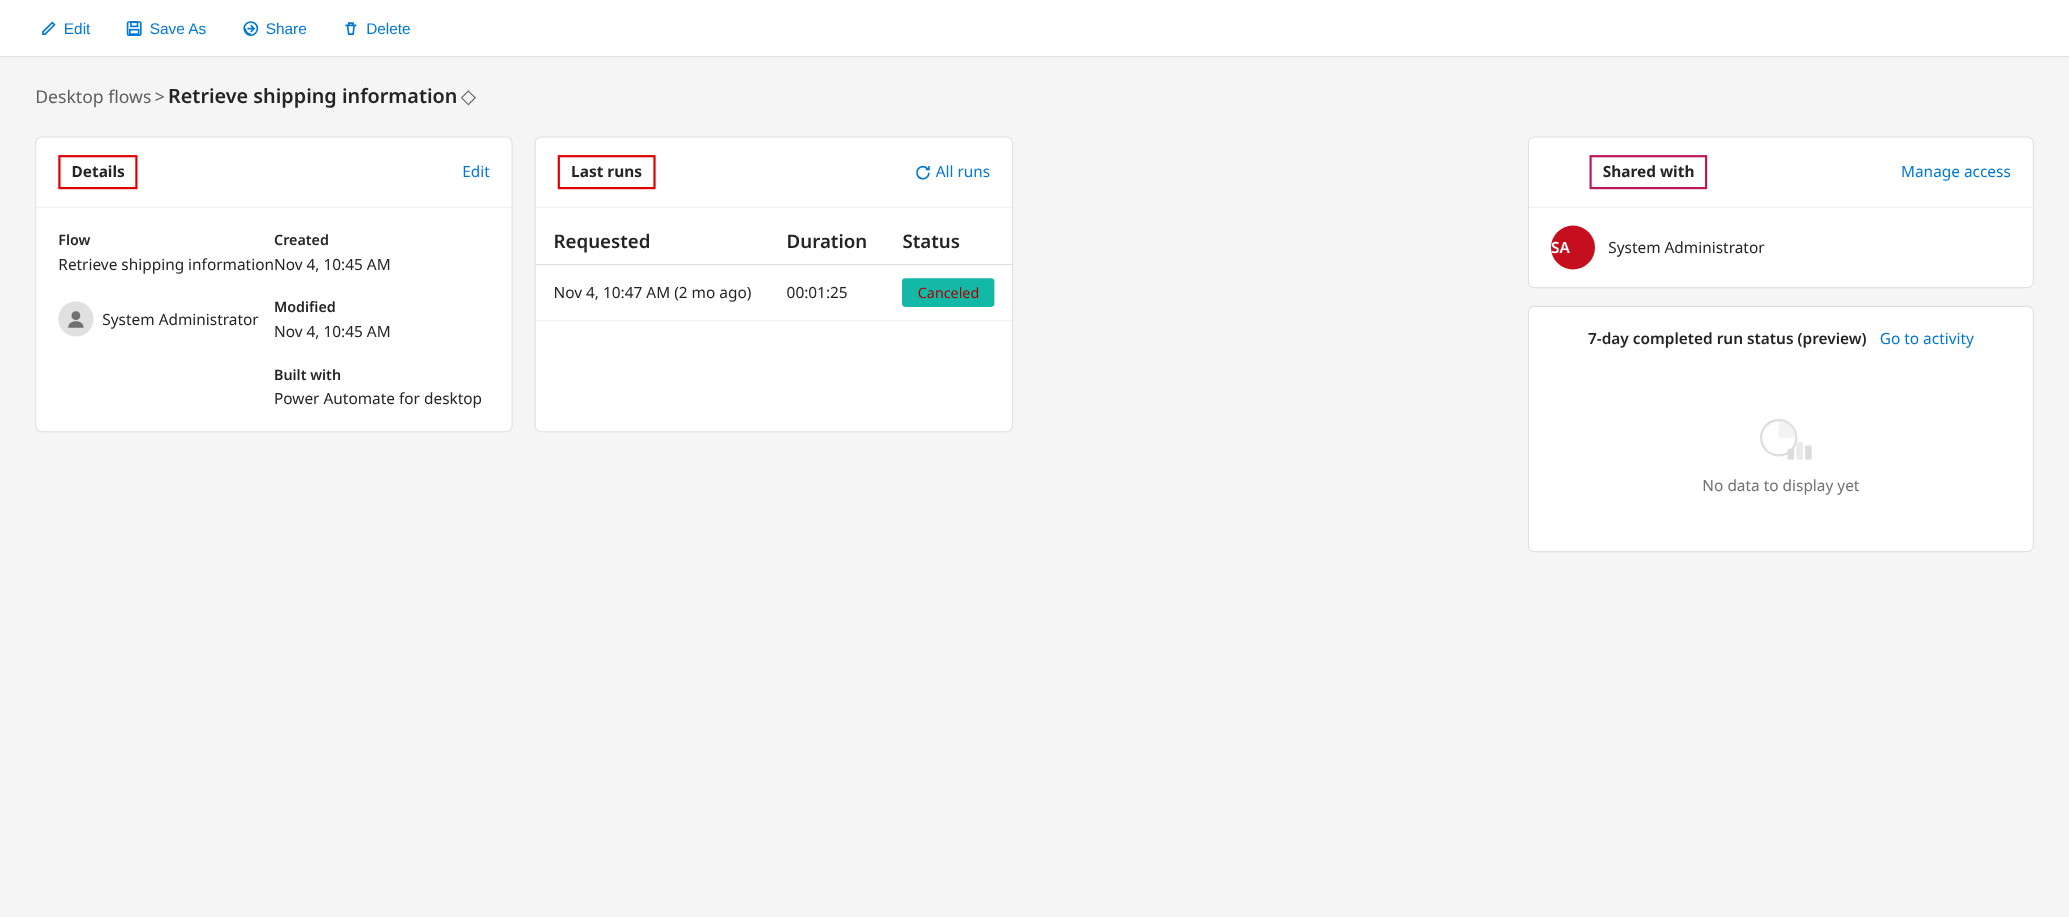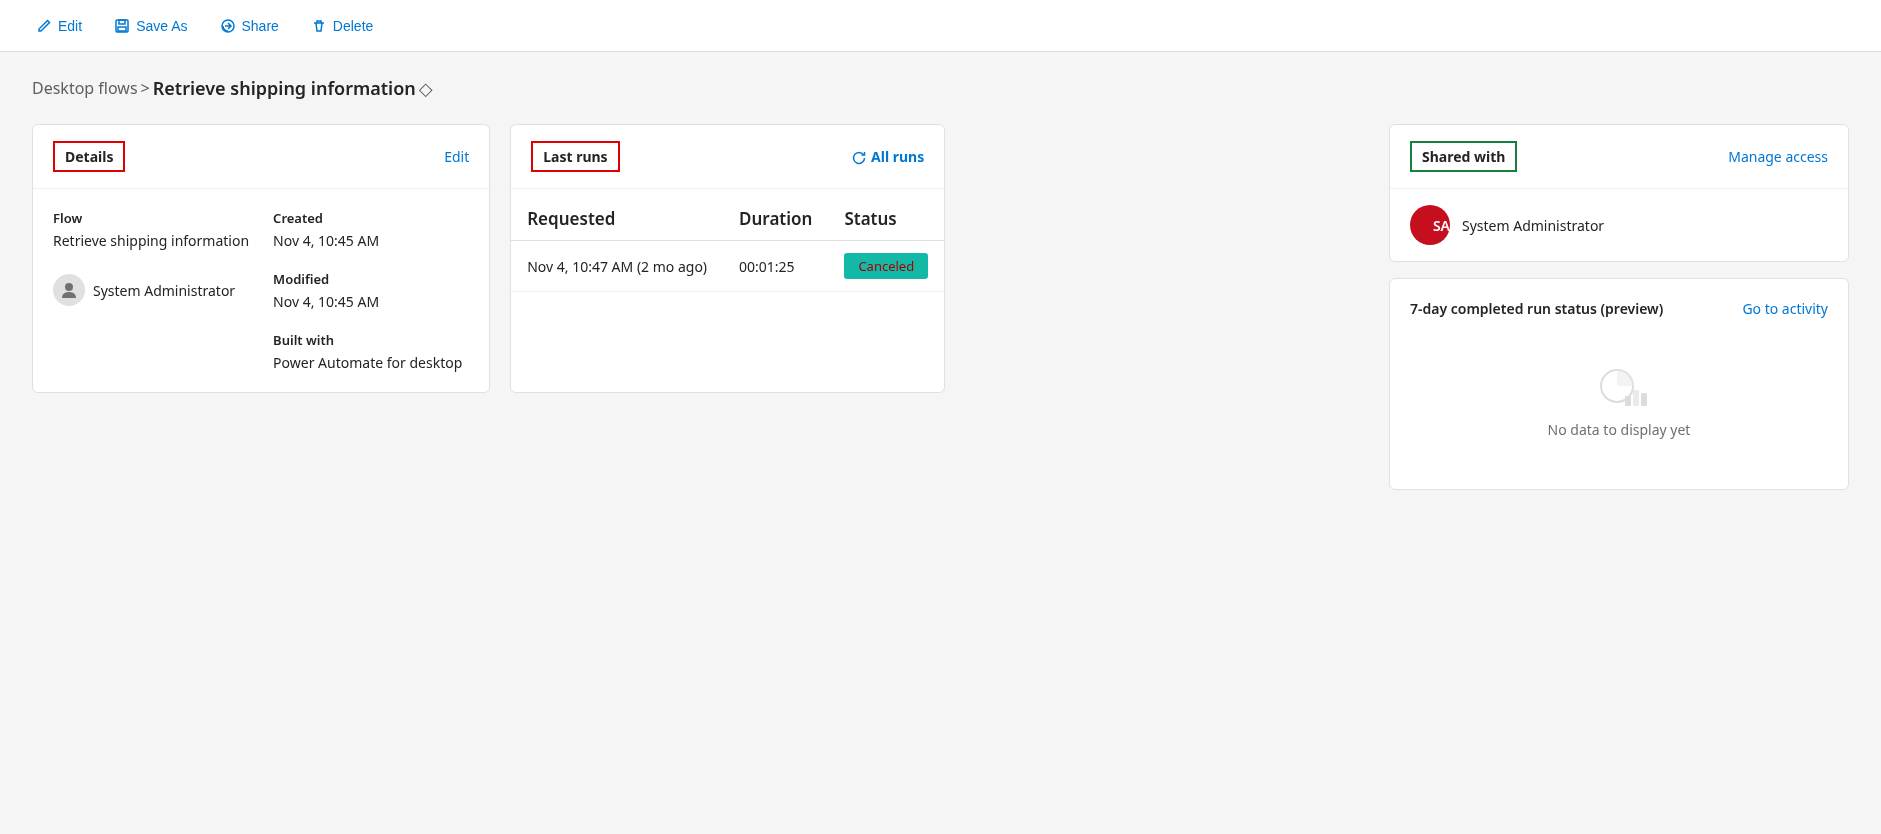--- a/index.html
+++ b/index.html
@@ -100,21 +100,20 @@
       cursor: pointer;
       font-size: 14px;
       text-decoration: none;
     }
     .card-body {
       padding: 20px;
     }
     .details-grid {
       display: grid;
       grid-template-columns: 1fr 1fr;
-      gap: 24px;
     }
     .detail-item {}
     .detail-label {
       font-weight: 600;
       font-size: 13px;
       color: #242424;
       margin-bottom: 4px;
     }
     .detail-value {
       font-size: 14px;
@@ -131,27 +130,26 @@
       border-radius: 50%;
       background: #e0e0e0;
       display: flex;
       align-items: center;
       justify-content: center;
     }
     .owner-avatar svg { width: 20px; height: 20px; color: #707070; }
     
     .all-runs-link {
       display: flex;
-      align-items: flex-end;
+      align-items: center;
       gap: 4px;
       color: #0078d4;
       cursor: pointer;
       font-size: 14px;
       text-decoration: none;
-      font-weight: bold;
     }
     .runs-table {
       width: 100%;
       border-collapse: collapse;
       margin-top: 8px;
     }
     .runs-table th {
       text-align: left;
       font-weight: 600;
       font-size: 17px;
@@ -183,23 +181,24 @@
       display: flex;
       align-items: center;
       justify-content: space-between;
       padding: 16px 20px;
       border-bottom: 1px solid #f0f0f0;
     }
     .shared-title {
       font-weight: 700;
       font-size: 14px;
       color: #242424;
-      border: 2px solid #15803d;
+      border: 2px solid #be185d;
       padding: 4px 10px;
       display: inline-block;
+      margin-left: 35px;
     }
     .manage-access-link {
       color: #0078d4;
       cursor: pointer;
       font-size: 14px;
       text-decoration: none;
     }
     .shared-user-row {
       display: flex;
       align-items: center;
@@ -207,36 +206,36 @@
       padding: 16px 20px;
     }
     .user-avatar-red {
       width: 40px;
       height: 40px;
       border-radius: 50%;
       background: #c50f1f;
       color: #fff;
       display: flex;
       align-items: center;
-      justify-content: flex-end;
+      justify-content: flex-start;
       font-weight: 600;
       font-size: 14px;
       flex-shrink: 0;
     }
     .run-status-section {
       background: #fff;
       border: 1px solid #e0e0e0;
       border-radius: 6px;
       padding: 20px;
     }
     .run-status-header {
       display: flex;
       align-items: center;
-      justify-content: space-between;
-      margin-bottom: 12px;
+      justify-content: center;
+      margin-bottom: 24px;
       gap: 12px;
     }
     .run-status-title {
       font-weight: 600;
       font-size: 14px;
       color: #242424;
     }
     .go-activity-link {
       color: #0078d4;
       cursor: pointer;

